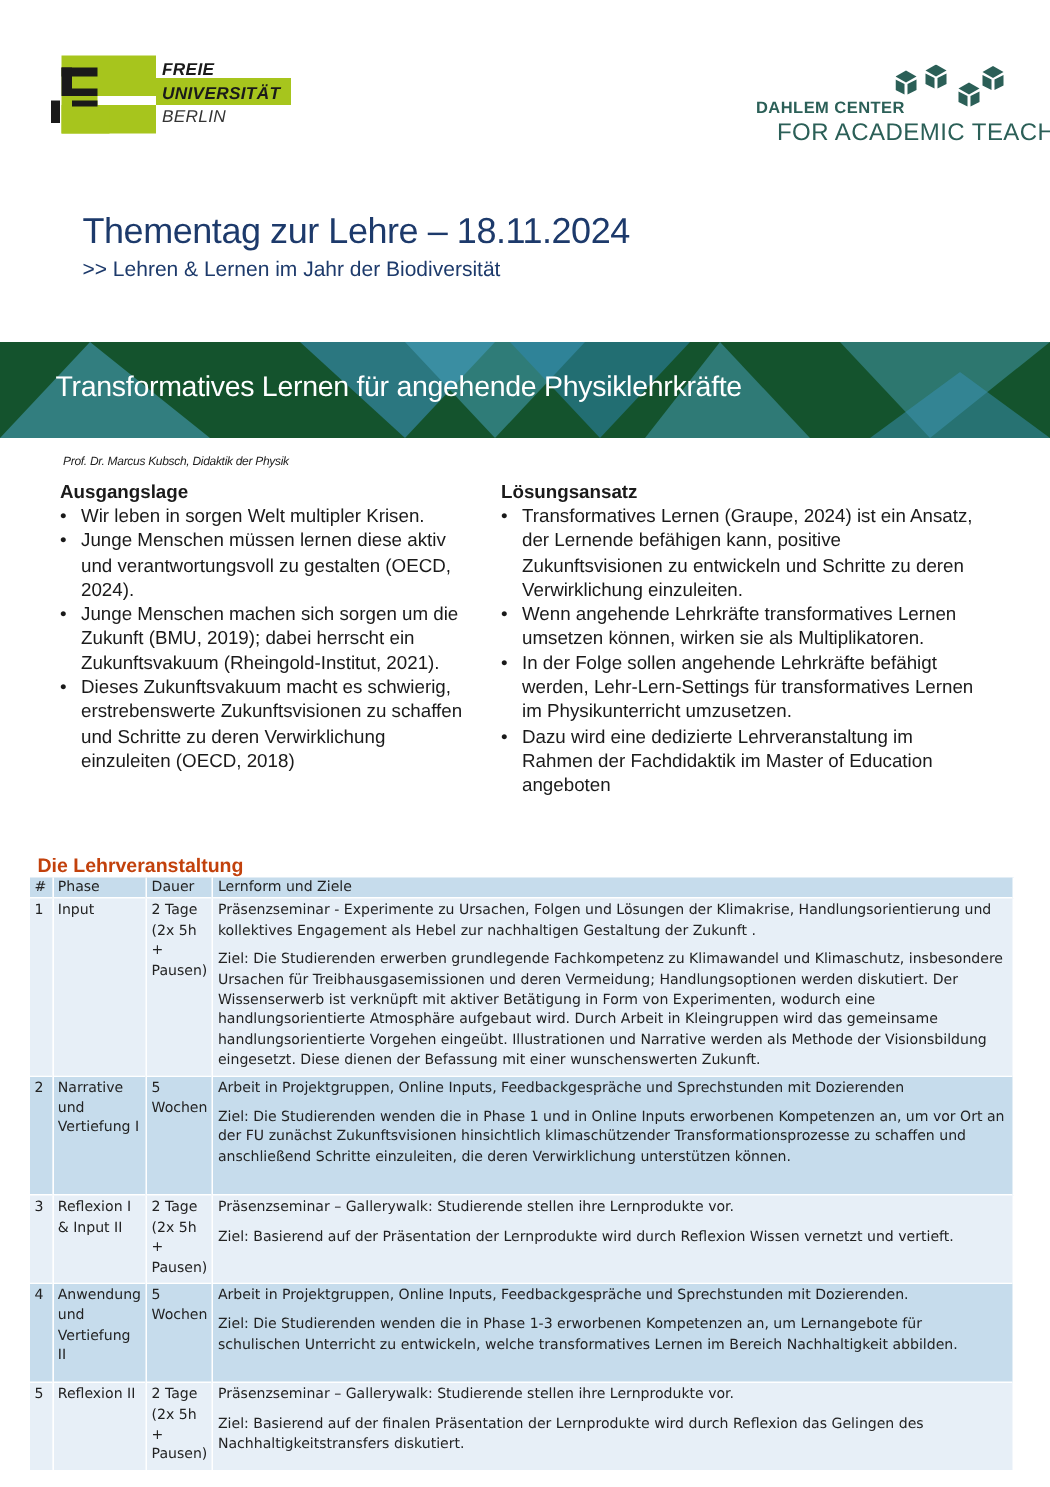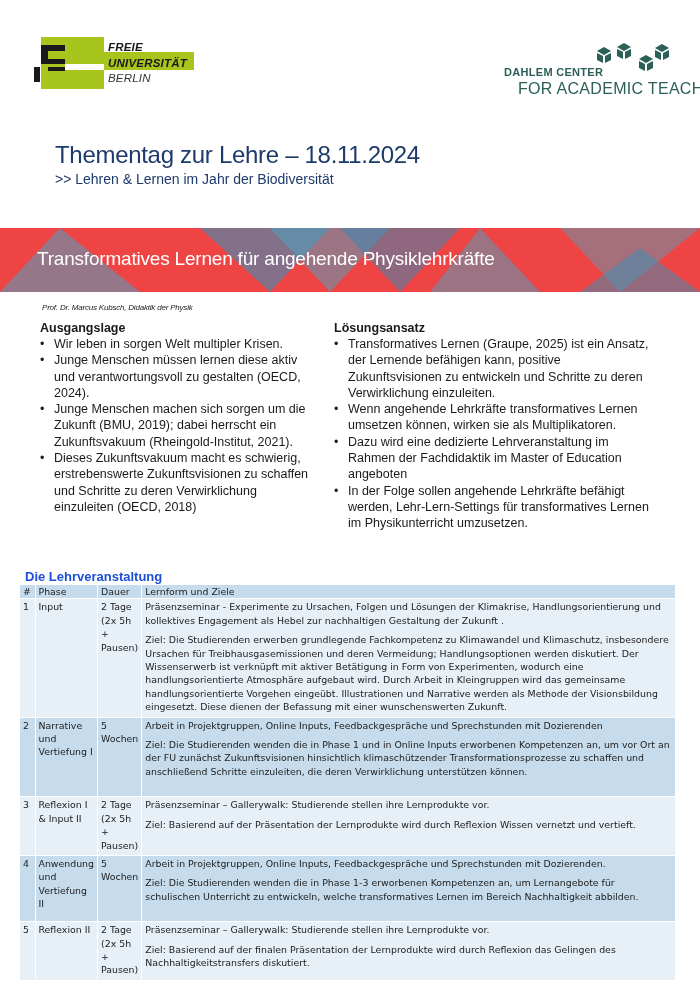--- a/index.html
+++ b/index.html
@@ -24,37 +24,37 @@
     .dcat-logo { position: absolute; left: 500px; top: 43px; width: 180px; height: 50px; }
     .dcat-cubes { position: absolute; left: 97px; top: 0; width: 75px; height: 30px; }
     .dcat-text1 { position: absolute; left: 4px; top: 23px; font-size: 11px; font-weight: bold; color: #2b5f57; letter-spacing: 0.3px; white-space: nowrap; }
     .dcat-text2 { position: absolute; left: 18px; top: 37px; font-size: 16px; color: #2b5f57; letter-spacing: 0.3px; white-space: nowrap; }
 
     
     .main-title { position: absolute; left: 55px; top: 141px; font-size: 24px; color: #1d3a6b; letter-spacing: -0.3px; white-space: nowrap; }
     .sub-title { position: absolute; left: 55px; top: 171px; font-size: 14px; color: #1d3a6b; white-space: nowrap; }
 
     
-    .banner { position: absolute; left: 0; top: 228px; width: 700px; height: 64px; background: #ef4444; overflow: hidden; }
+    .banner { position: absolute; left: 0; top: 228px; width: 700px; height: 64px; background: #14532d; overflow: hidden; }
     .banner svg { position: absolute; left: 0; top: 0; }
     .banner-title { position: absolute; left: 37px; top: 20px; font-size: 19px; color: #ffffff; letter-spacing: -0.2px; white-space: nowrap; }
 
     .author { position: absolute; left: 42px; top: 303px; font-size: 8px; font-style: italic; color: #222; white-space: nowrap; letter-spacing: -0.2px; }
 
     
     .col { position: absolute; top: 320px; font-size: 12.5px; line-height: 16.3px; color: #1a1a1a; }
     .col.left { left: 40px; width: 280px; }
     .col.right { left: 334px; width: 320px; }
     .col h3 { font-size: 12.5px; font-weight: bold; line-height: 16px; }
     .col ul { list-style: none; }
     .col li { position: relative; padding-left: 14px; }
     .col li::before { content: "•"; position: absolute; left: 0; top: 0; }
 
     
-    .table-title { position: absolute; left: 25px; top: 569px; font-size: 13px; font-weight: bold; color: #1d4ed8; white-space: nowrap; }
+    .table-title { position: absolute; left: 25px; top: 569px; font-size: 13px; font-weight: bold; color: #c2410c; white-space: nowrap; }
     .lv-table { position: absolute; left: 20px; top: 585px; width: 656px; border-collapse: collapse; font-family: "DejaVu Sans", sans-serif; font-size: 9.4px; line-height: 13.4px; color: #222; }
     .lv-table th { background: #c6dcec; font-weight: normal; text-align: left; padding: 0 3px; height: 13px; border-right: 1px solid #ffffff; }
     .lv-table td { vertical-align: top; padding: 1px 3px 3px 3px; border-right: 1px solid #ffffff; border-top: 1px solid #ffffff; }
     .lv-table tr.r-light td { background: #e7eff7; }
     .lv-table tr.r-dark td { background: #c6dcec; }
     .lv-table td.num { width: 15px; }
     .lv-table td.phase { width: 62px; }
     .lv-table td.dauer { width: 44px; }
     .lv-table .para { margin-bottom: 6px; }
     .lv-table .para:last-child { margin-bottom: 0; }
@@ -124,24 +124,24 @@
     <li>Wir leben in sorgen Welt multipler Krisen.</li>
     <li>Junge Menschen müssen lernen diese aktiv und verantwortungsvoll zu gestalten (OECD, 2024).</li>
     <li>Junge Menschen machen sich sorgen um die Zukunft (BMU, 2019); dabei herrscht ein Zukunftsvakuum (Rheingold-Institut, 2021).</li>
     <li>Dieses Zukunftsvakuum macht es schwierig, erstrebenswerte Zukunftsvisionen zu schaffen und Schritte zu deren Verwirklichung einzuleiten (OECD, 2018)</li>
   </ul>
 </div>
 
 <div class="col right">
   <h3>Lösungsansatz</h3>
   <ul>
-    <li>Transformatives Lernen (Graupe, 2025) ist ein Ansatz, der Lernende befähigen kann, positive Zukunftsvisionen zu entwickeln und Schritte zu deren Verwirklichung einzuleiten.</li>
+    <li>Transformatives Lernen (Graupe, 2024) ist ein Ansatz, der Lernende befähigen kann, positive Zukunftsvisionen zu entwickeln und Schritte zu deren Verwirklichung einzuleiten.</li>
     <li>Wenn angehende Lehrkräfte transformatives Lernen umsetzen können, wirken sie als Multiplikatoren.</li>
+    <li>In der Folge sollen angehende Lehrkräfte befähigt werden, Lehr-Lern-Settings für transformatives Lernen im Physikunterricht umzusetzen.</li>
     <li>Dazu wird eine dedizierte Lehrveranstaltung im Rahmen der Fachdidaktik im Master of Education angeboten</li>
-    <li>In der Folge sollen angehende Lehrkräfte befähigt werden, Lehr-Lern-Settings für transformatives Lernen im Physikunterricht umzusetzen.</li>
   </ul>
 </div>
 
 <div class="table-title">Die Lehrveranstaltung</div>
 <table class="lv-table">
   <thead>
     <tr>
       <th>#</th>
       <th>Phase</th>
       <th>Dauer</th>

